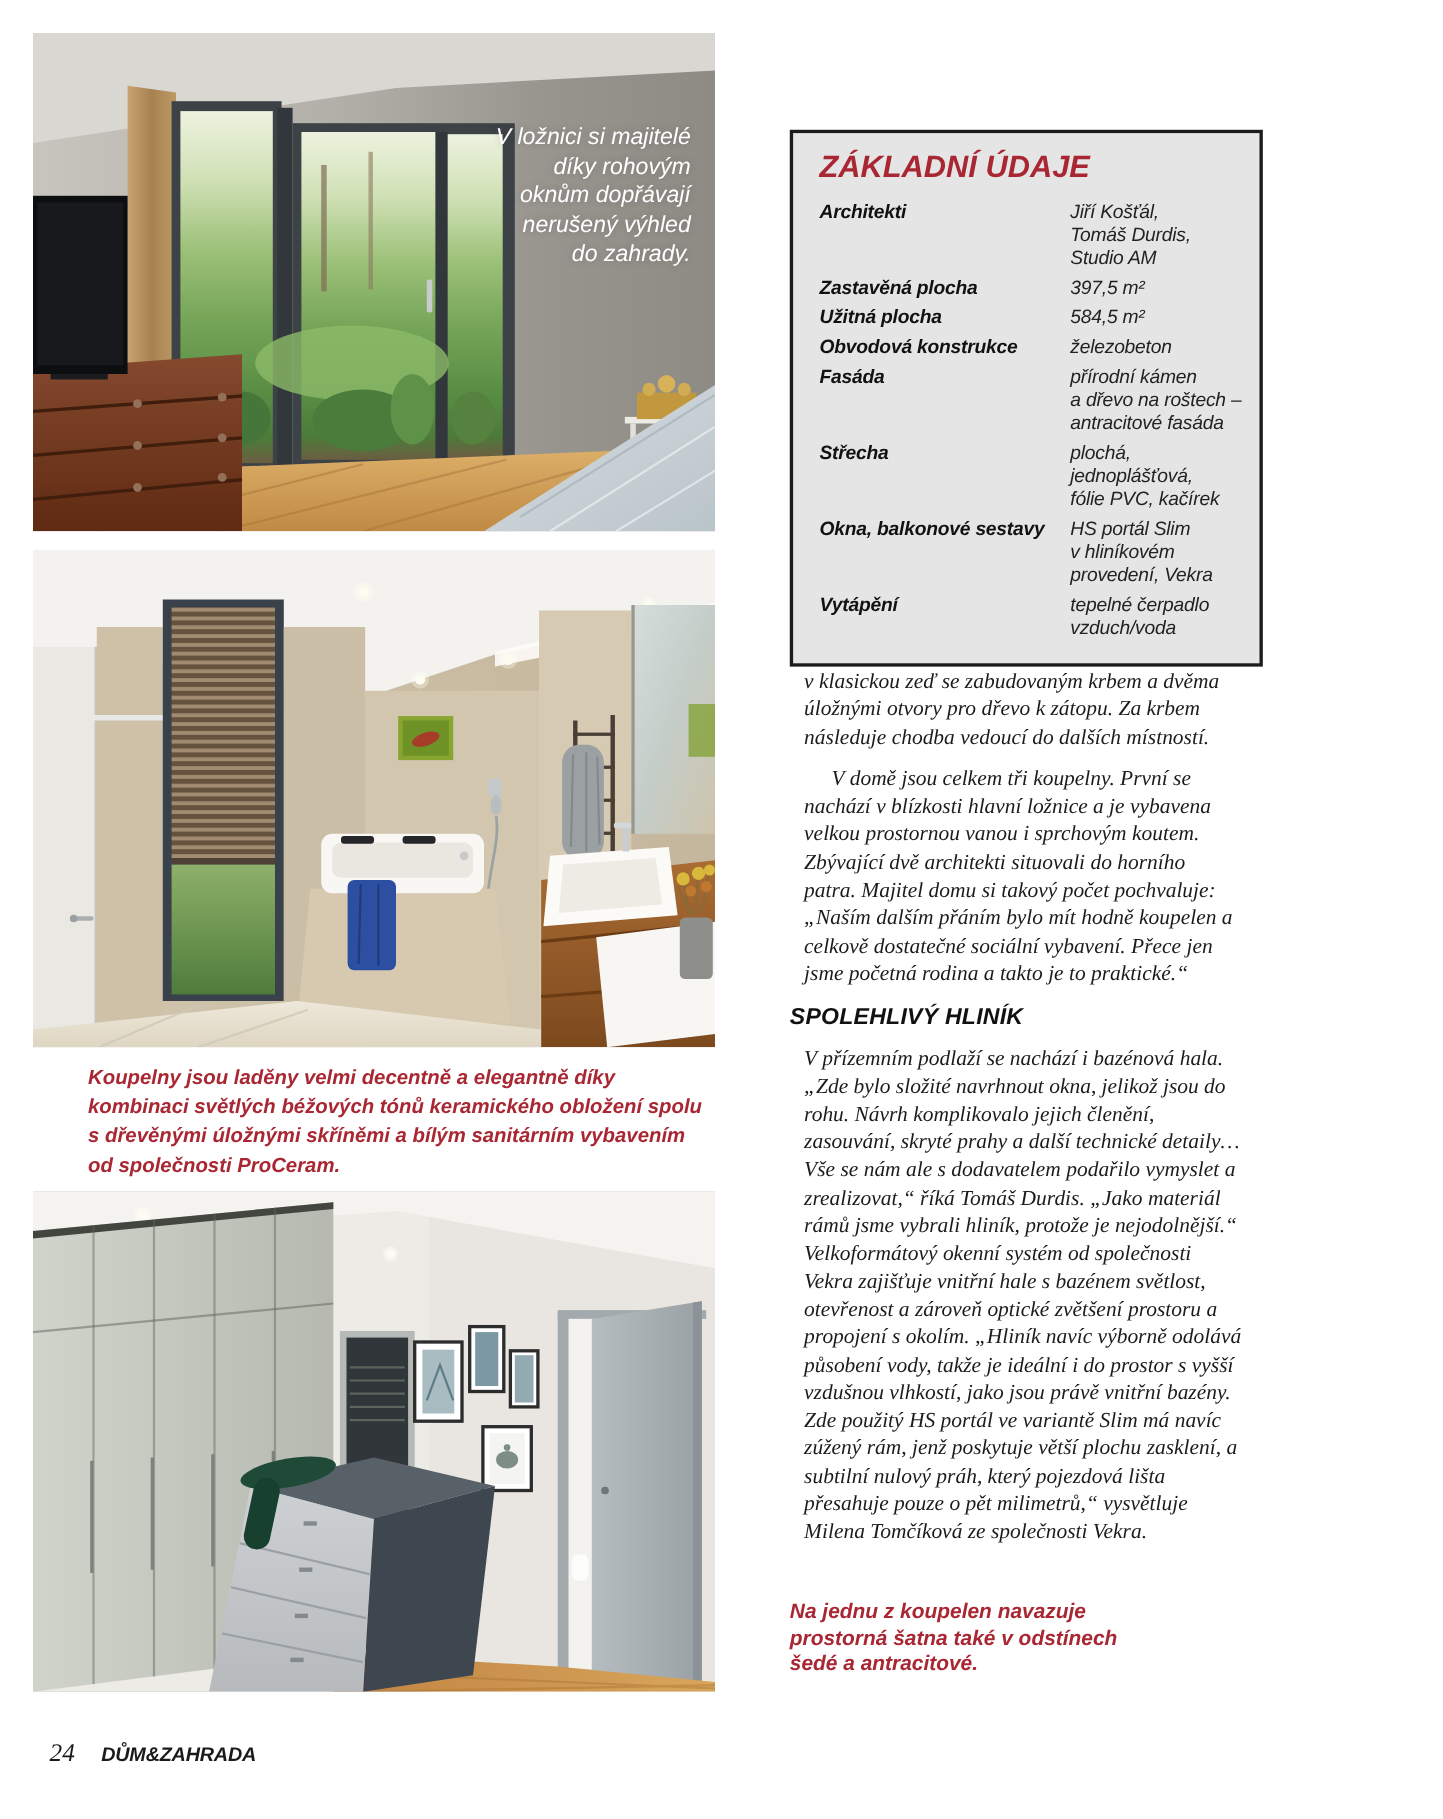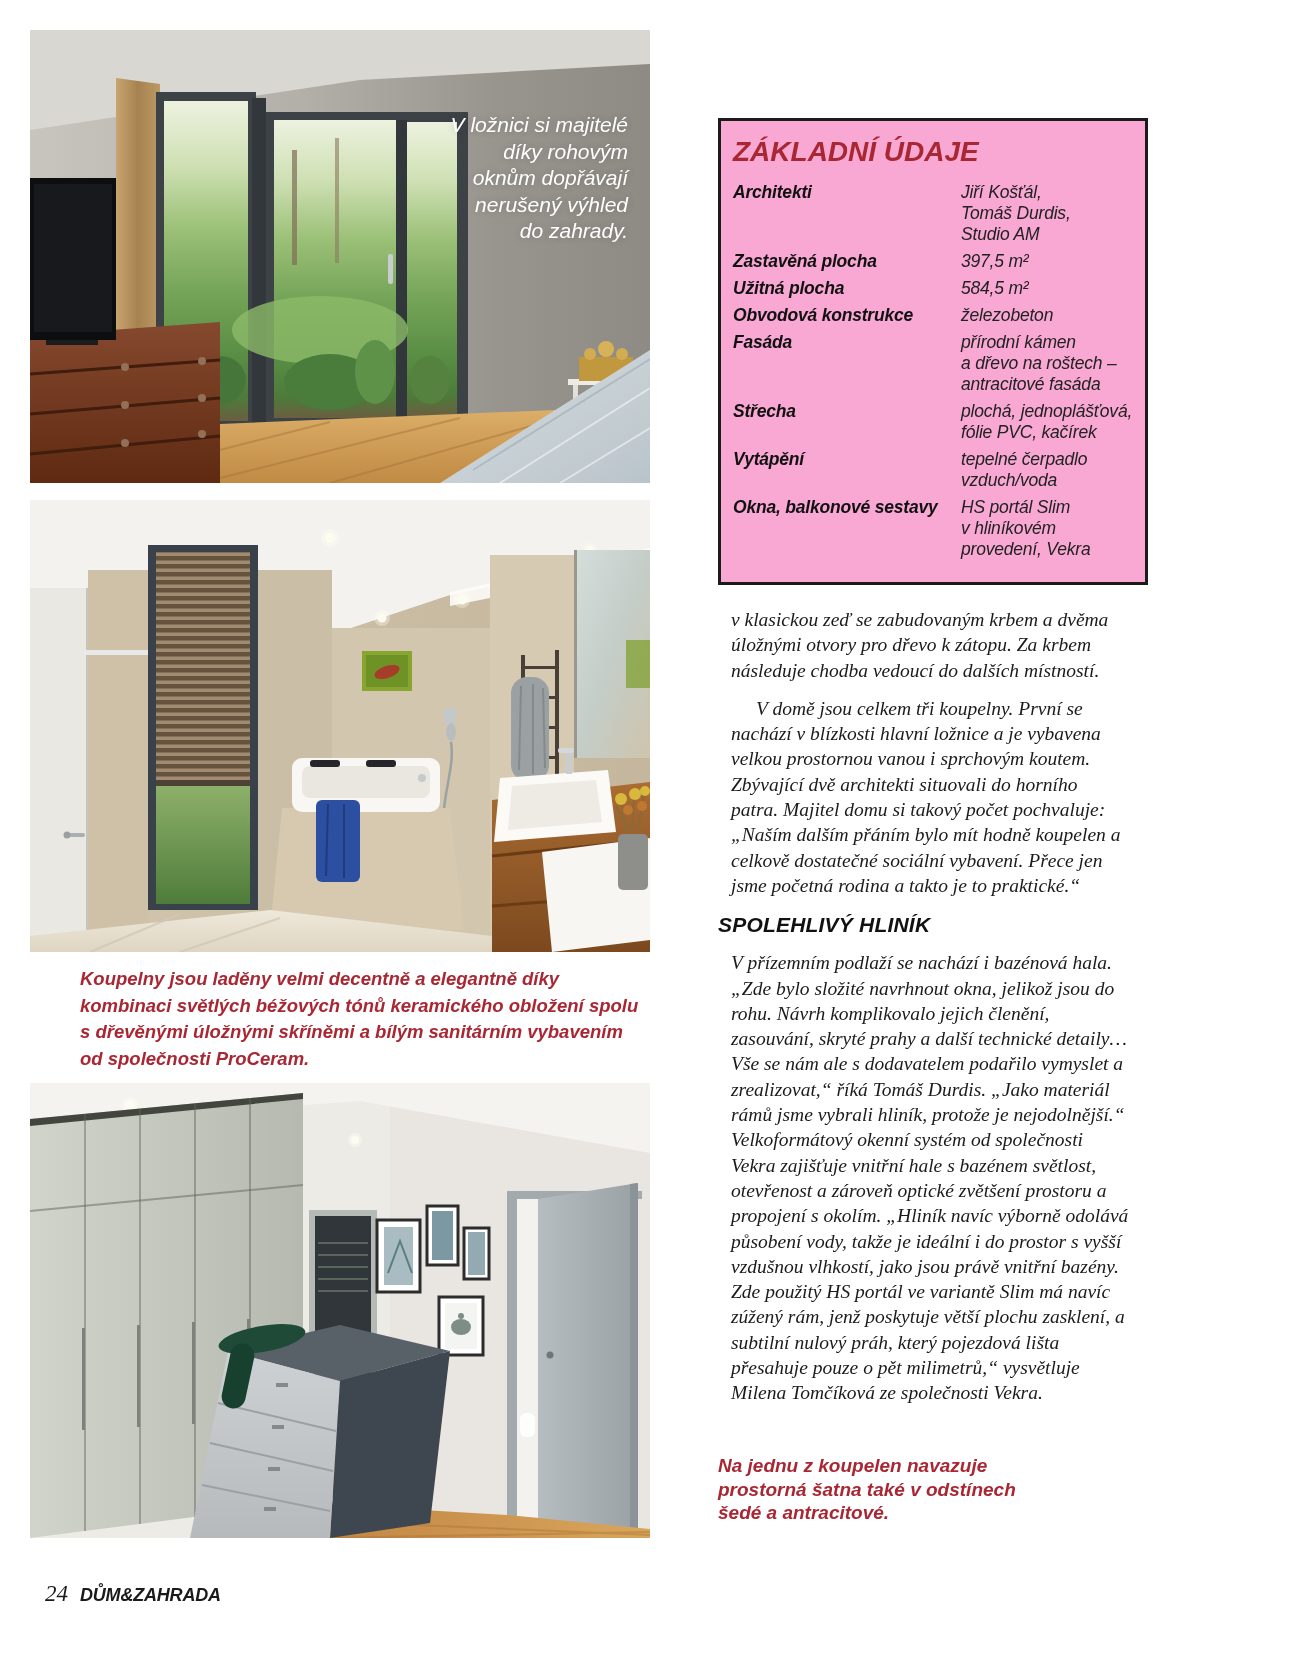--- a/index.html
+++ b/index.html
@@ -10,31 +10,31 @@
   .photo-bedroom{left:30px;top:30px;width:620px;height:453px;}
   .photo-bathroom{left:30px;top:500px;width:620px;height:452px;}
   .photo-closet{left:30px;top:1083px;width:620px;height:455px;}
   .overlay-caption{position:absolute;top:82px;right:22px;z-index:2;color:#ffffff;
     font-size:21px;line-height:26.5px;text-align:right;white-space:pre-line;
     text-shadow:0 0 6px rgba(60,60,60,.25);}
   .red-caption{position:absolute;margin:0;color:#a92733;font-weight:bold;white-space:pre-line;}
   .caption-bathroom{left:80px;top:966px;width:600px;font-size:18.5px;line-height:26.5px;}
   .caption-closet{left:718px;top:1454px;width:360px;font-size:19px;line-height:23.5px;}
   .info-box{position:absolute;left:718px;top:118px;width:430px;box-sizing:border-box;
-    border:3px solid #1b1b1b;padding:15px 8px 16px 12px;background:#f9a8d4;}
+    border:3px solid #1b1b1b;padding:15px 8px 16px 24px;background:#e5e5e5;}
   .info-box h2{margin:0 0 14px 0;font-size:28px;font-weight:bold;color:#a92733;letter-spacing:0;}
   .info-row{display:flex;margin-bottom:6px;font-size:17.5px;line-height:21px;letter-spacing:-0.2px;}
   .info-label{flex:0 0 228px;font-weight:bold;color:#111;padding-right:8px;box-sizing:border-box;}
   .info-value{flex:1;color:#222;white-space:pre-line;}
   .article{position:absolute;left:718px;top:594px;width:424px;color:#1b1b1b;}
   .body-p{margin:13px;font-family:"Liberation Serif",serif;font-size:19.5px;line-height:25.3px;}
   .body-p.indent{text-indent:25px;}
   .section-heading{margin:15px 0 6px 0;font-size:21px;font-weight:bold;color:#111;
     font-family:"Liberation Sans",sans-serif;letter-spacing:0.2px;}
-  .footer{position:absolute;left:45px;top:1581px;display:flex;align-items:baseline;gap:12px;}
+  .footer{position:absolute;left:45px;top:1581px;display:flex;align-items:baseline;gap:24px;}
   .page-num{font-family:"Liberation Serif",serif;font-size:23px;color:#1a1a1a;}
   .mag-name{font-size:18px;font-weight:bold;color:#1a1a1a;letter-spacing:-0.2px;}
 </style>
 </head>
 <body>
 
 <div class="page">
 
   <section class="photo photo-bedroom">
     <svg viewBox="0 0 620 453" width="620" height="453">
@@ -372,29 +372,29 @@
       <div class="info-value">přírodní kámen
 a dřevo na roštech –
 antracitové fasáda</div>
     </div>
     <div class="info-row">
       <div class="info-label">Střecha</div>
       <div class="info-value">plochá, jednoplášťová,
 fólie PVC, kačírek</div>
     </div>
     <div class="info-row">
-      <div class="info-label">Vytápění</div>
-      <div class="info-value">tepelné čerpadlo
-vzduch/voda</div>
-    </div>
-    <div class="info-row">
       <div class="info-label">Okna, balkonové sestavy</div>
       <div class="info-value">HS portál Slim
 v hliníkovém
 provedení, Vekra</div>
+    </div>
+    <div class="info-row">
+      <div class="info-label">Vytápění</div>
+      <div class="info-value">tepelné čerpadlo
+vzduch/voda</div>
     </div>
   </aside>
 
   <article class="article">
     <p class="body-p">v klasickou zeď se zabudovaným krbem a dvěma úložnými otvory pro dřevo k zátopu. Za krbem následuje chodba vedoucí do dalších místností.</p>
     <p class="body-p indent">V domě jsou celkem tři koupelny. První se nachází v blízkosti hlavní ložnice a je vybavena velkou prostornou vanou i sprchovým koutem. Zbývající dvě architekti situovali do horního patra. Majitel domu si takový počet pochvaluje: „Naším dalším přáním bylo mít hodně koupelen a celkově dostatečné sociální vybavení. Přece jen jsme početná rodina a takto je to praktické.“</p>
     <h3 class="section-heading">SPOLEHLIVÝ HLINÍK</h3>
     <p class="body-p">V přízemním podlaží se nachází i bazénová hala. „Zde bylo složité navrhnout okna, jelikož jsou do rohu. Návrh komplikovalo jejich členění, zasouvání, skryté prahy a další technické detaily… Vše se nám ale s dodavatelem podařilo vymyslet a zrealizovat,“ říká Tomáš Durdis. „Jako materiál rámů jsme vybrali hliník, protože je nejodolnější.“ Velkoformátový okenní systém od společnosti Vekra zajišťuje vnitřní hale s bazénem světlost, otevřenost a zároveň optické zvětšení prostoru a propojení s okolím. „Hliník navíc výborně odolává působení vody, takže je ideální i do prostor s vyšší vzdušnou vlhkostí, jako jsou právě vnitřní bazény. Zde použitý HS portál ve variantě Slim má navíc zúžený rám, jenž poskytuje větší plochu zasklení, a subtilní nulový práh, který pojezdová lišta přesahuje pouze o pět milimetrů,“ vysvětluje Milena Tomčíková ze společnosti Vekra.</p>
   </article>
 

